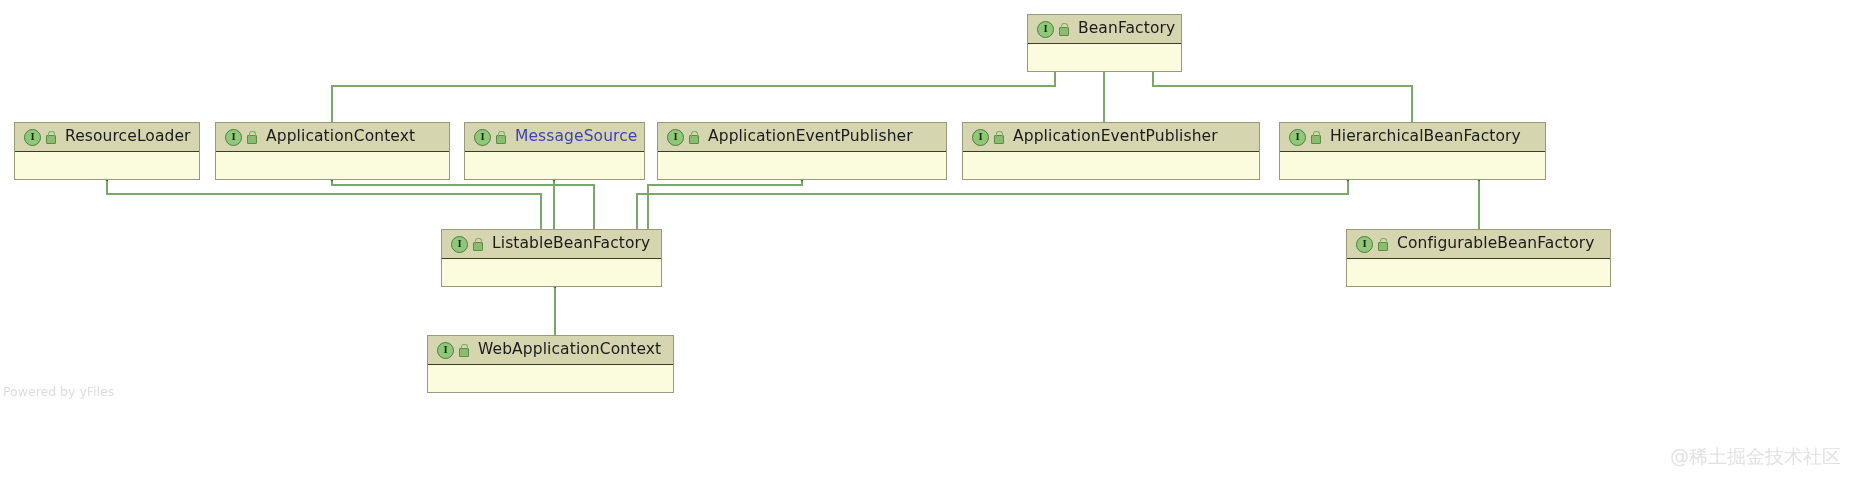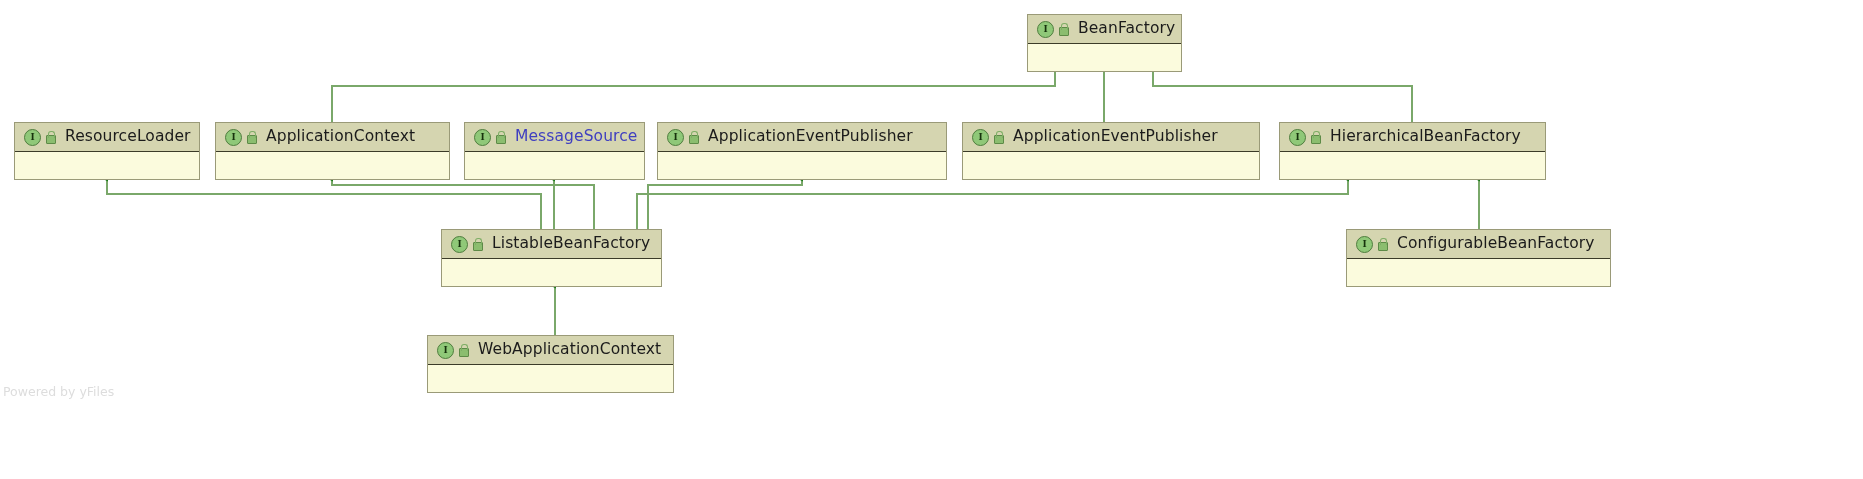--- a/index.html
+++ b/index.html
@@ -246,13 +246,14 @@
         <div class="uml-header">
           <span class="iface-icon">I</span>
           <span class="lock-icon"></span>
           <span class="uml-title">WebApplicationContext</span>
         </div>
         <div class="uml-body"></div>
       </div>
     </div>
 
   <div class="yfiles-mark">Powered by yFiles</div>
+  <div class="community-mark">@稀土掘金技术社区</div>
 </div>
 
 </body></html>

